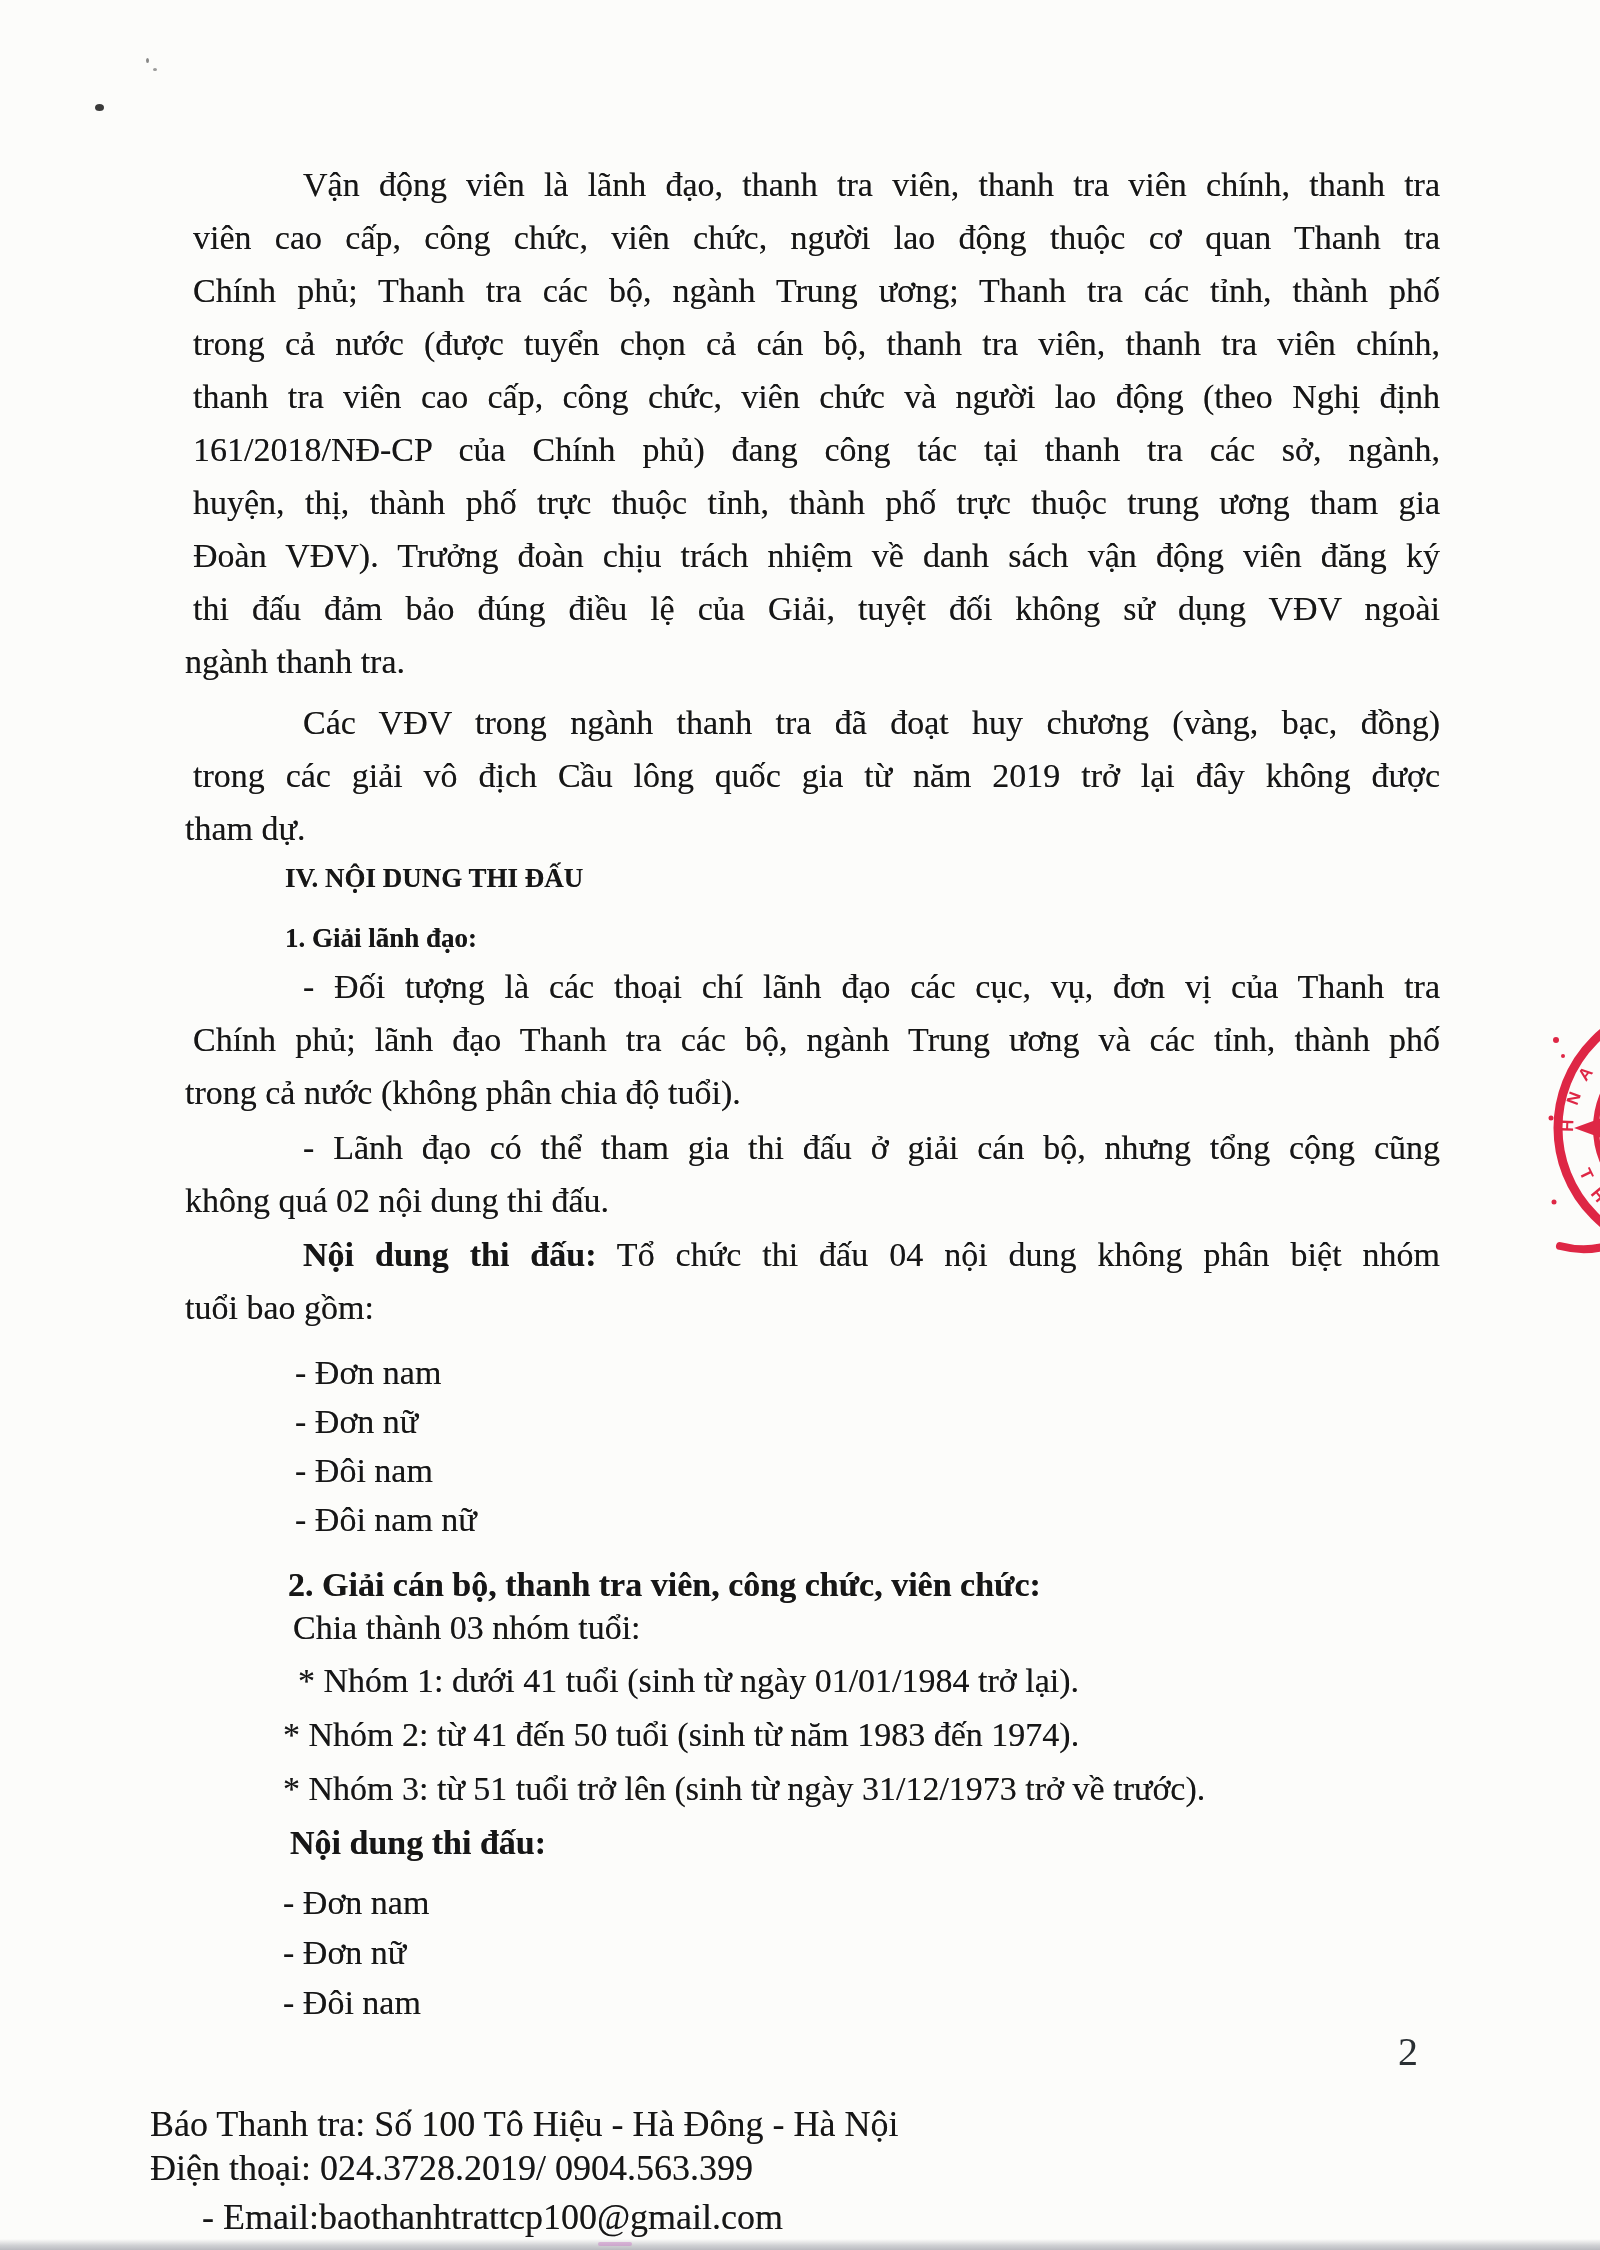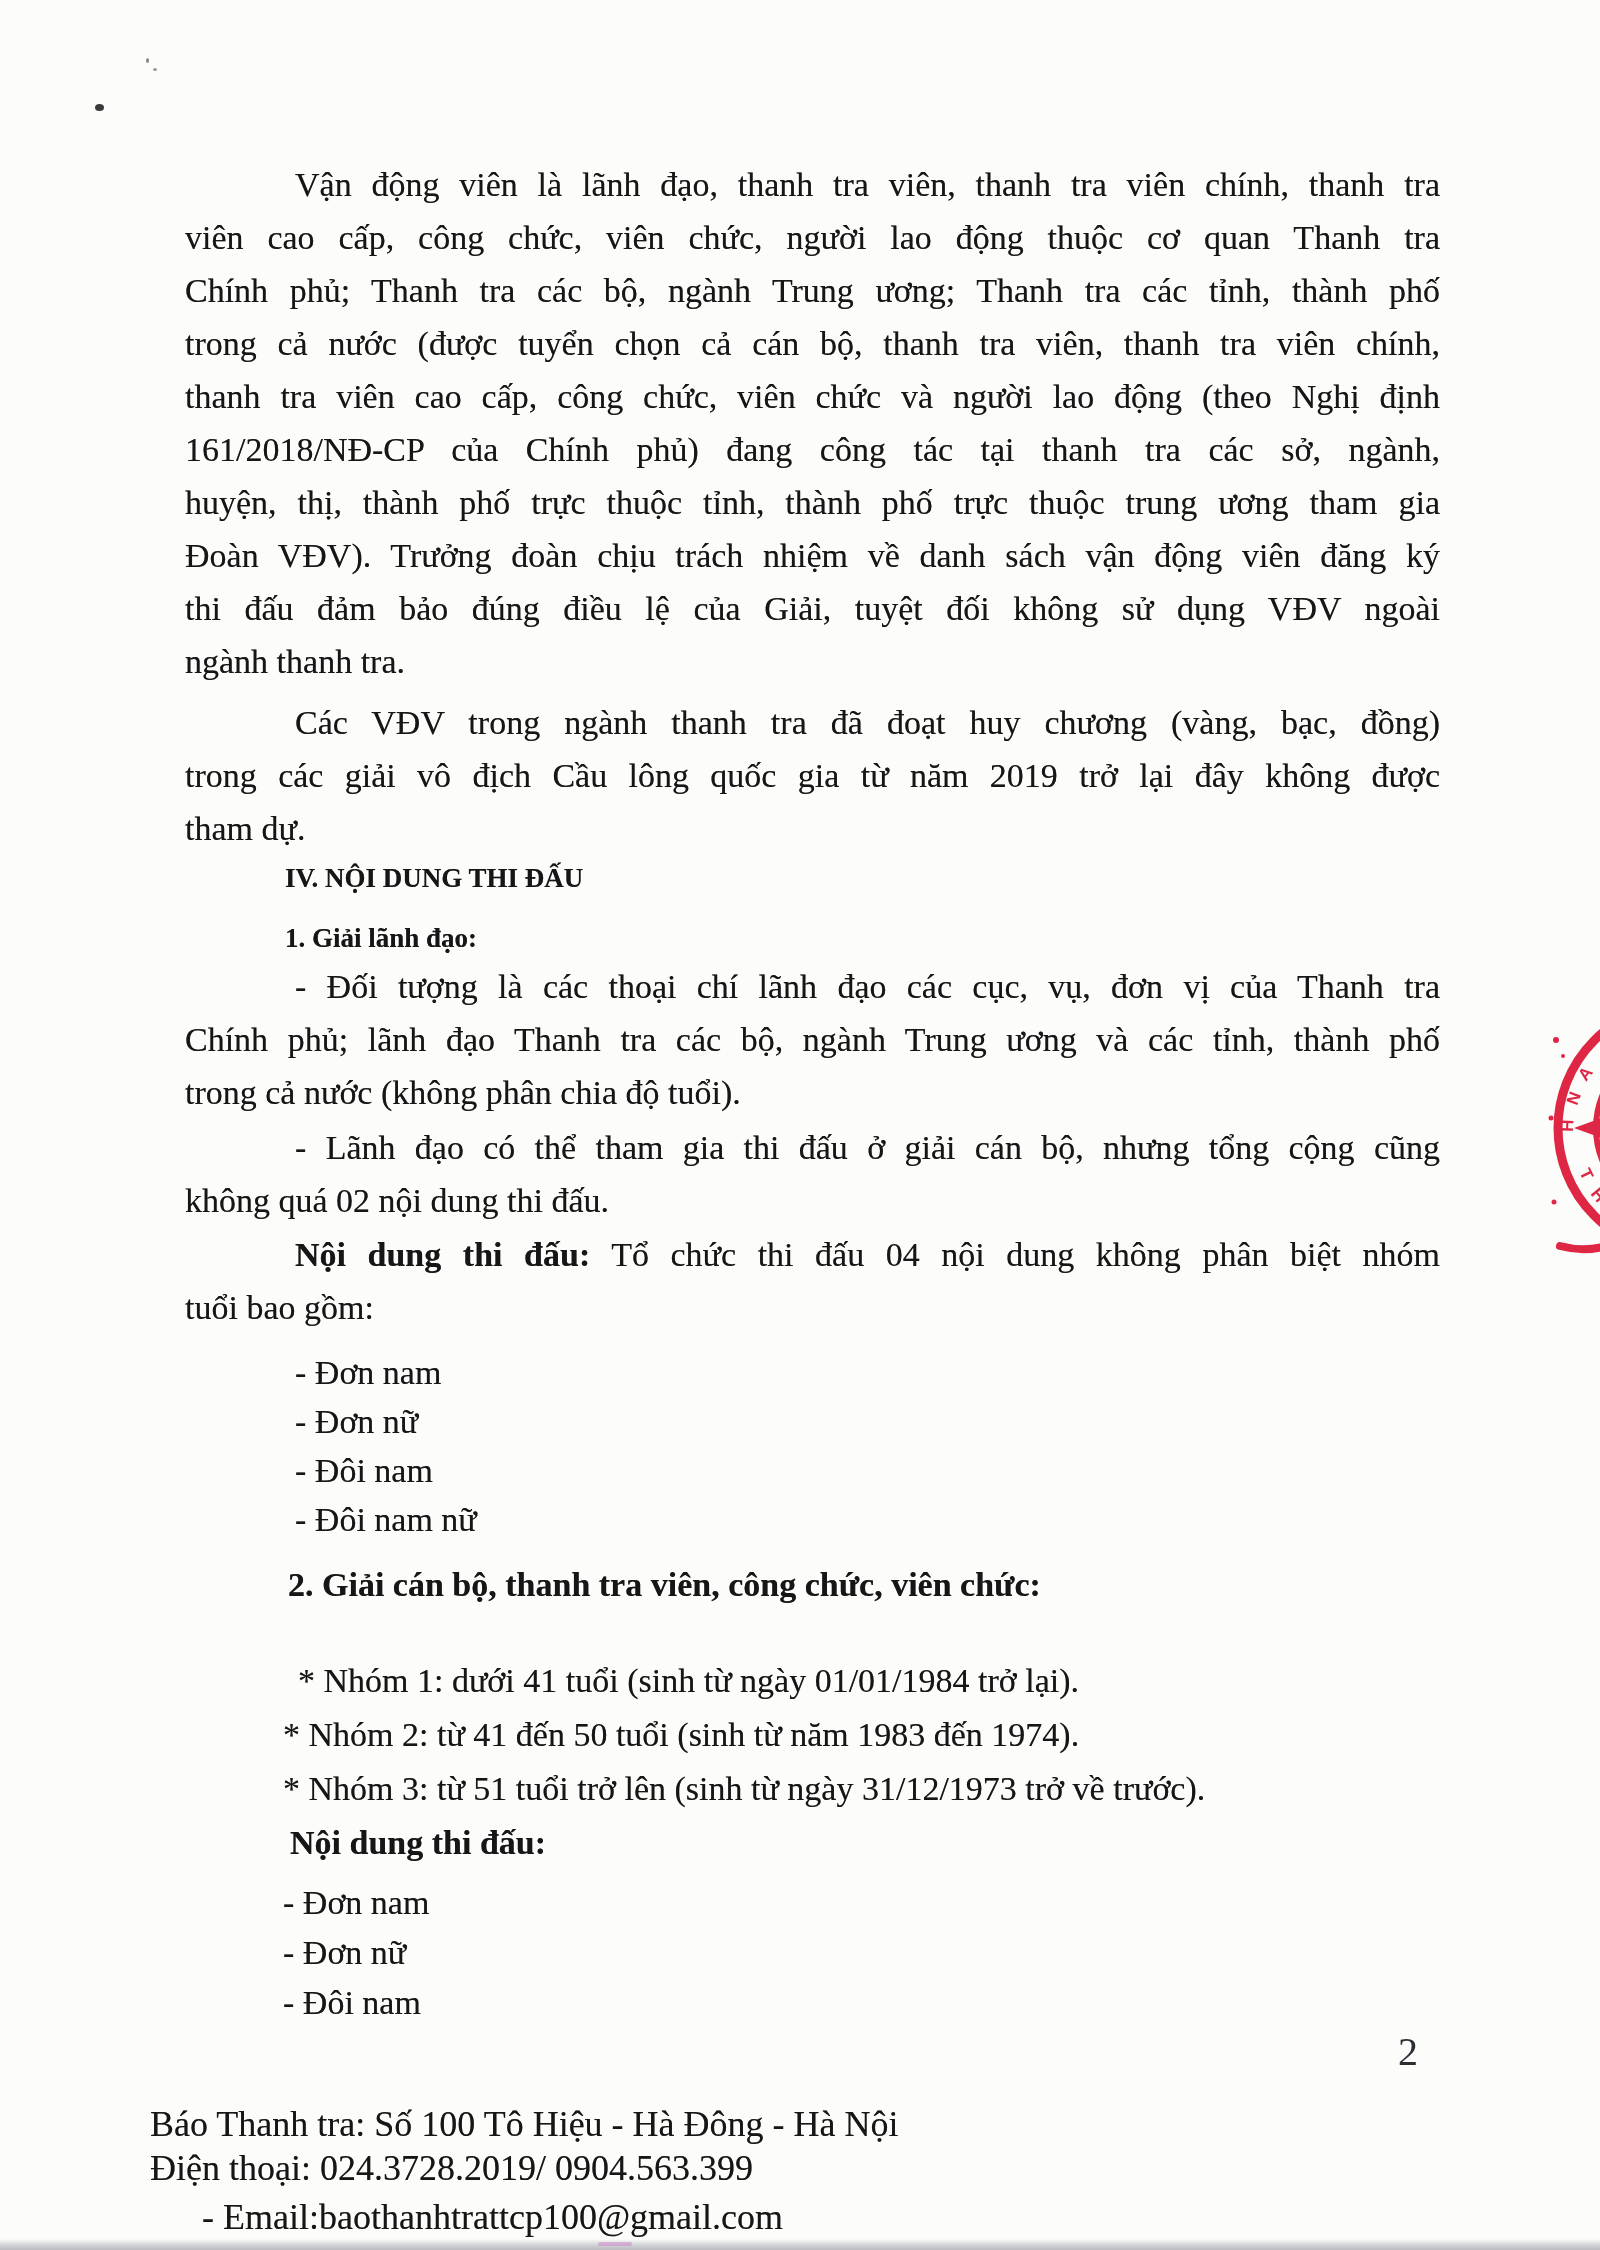--- a/index.html
+++ b/index.html
@@ -12,21 +12,21 @@
     font-family:"Liberation Serif","DejaVu Serif",serif;
     color:#161616;
   }
   
   .tblock{
     position:absolute;
     left:185px;width:1255px;
     font-size:34px;line-height:53px;
     text-shadow:0 0 .6px rgba(0,0,0,.5);
   }
-  .jline{text-align:justify;text-align-last:justify;}
+  .jline{text-align:justify;text-align-last:justify;margin-left:8px;}
   .lline{text-align:left;}
   .ind{text-indent:110px;}
   .ind2{text-indent:100px;}
   .b{font-weight:bold;}
   .hline{font-size:27px;font-weight:bold;}
   .item{position:absolute;left:185px;font-size:34px;line-height:50px;text-shadow:0 0 .6px rgba(0,0,0,.5);}
   
   .footer{
     position:absolute;left:150px;top:2102px;width:1100px;
     font-size:36px;line-height:44px;
@@ -94,20 +94,21 @@
     <div class="jline ind"><span class="b">Nội dung thi đấu:</span><span> Tổ chức thi đấu 04 nội dung không phân biệt nhóm</span></div>
     <div class="lline">tuổi bao gồm:</div>
   </div>
 
   <div class="item" style="top:1348px;left:295px;">- Đơn nam</div>
   <div class="item" style="top:1397px;left:295px;">- Đơn nữ</div>
   <div class="item" style="top:1446px;left:295px;">- Đôi nam</div>
   <div class="item" style="top:1495px;left:295px;">- Đôi nam nữ</div>
 
   <div class="item hline" style="top:1560px;left:288px;">2. Giải cán bộ, thanh tra viên, công chức, viên chức:</div>
+  <div class="item" style="top:1603px;left:293px;">Chia thành 03 nhóm tuổi:</div>
 
   <div class="item" style="top:1656px;left:298px;">* Nhóm 1: dưới 41 tuổi (sinh từ ngày 01/01/1984 trở lại).</div>
   <div class="item" style="top:1710px;left:283px;">* Nhóm 2: từ 41 đến 50 tuổi (sinh từ năm 1983 đến 1974).</div>
   <div class="item" style="top:1764px;left:283px;">* Nhóm 3: từ 51 tuổi trở lên (sinh từ ngày 31/12/1973 trở về trước).</div>
 
   <div class="item hline" style="top:1818px;left:290px;">Nội dung thi đấu:</div>
 
   <div class="item" style="top:1878px;left:283px;">- Đơn nam</div>
   <div class="item" style="top:1928px;left:283px;">- Đơn nữ</div>
   <div class="item" style="top:1978px;left:283px;">- Đôi nam</div>

